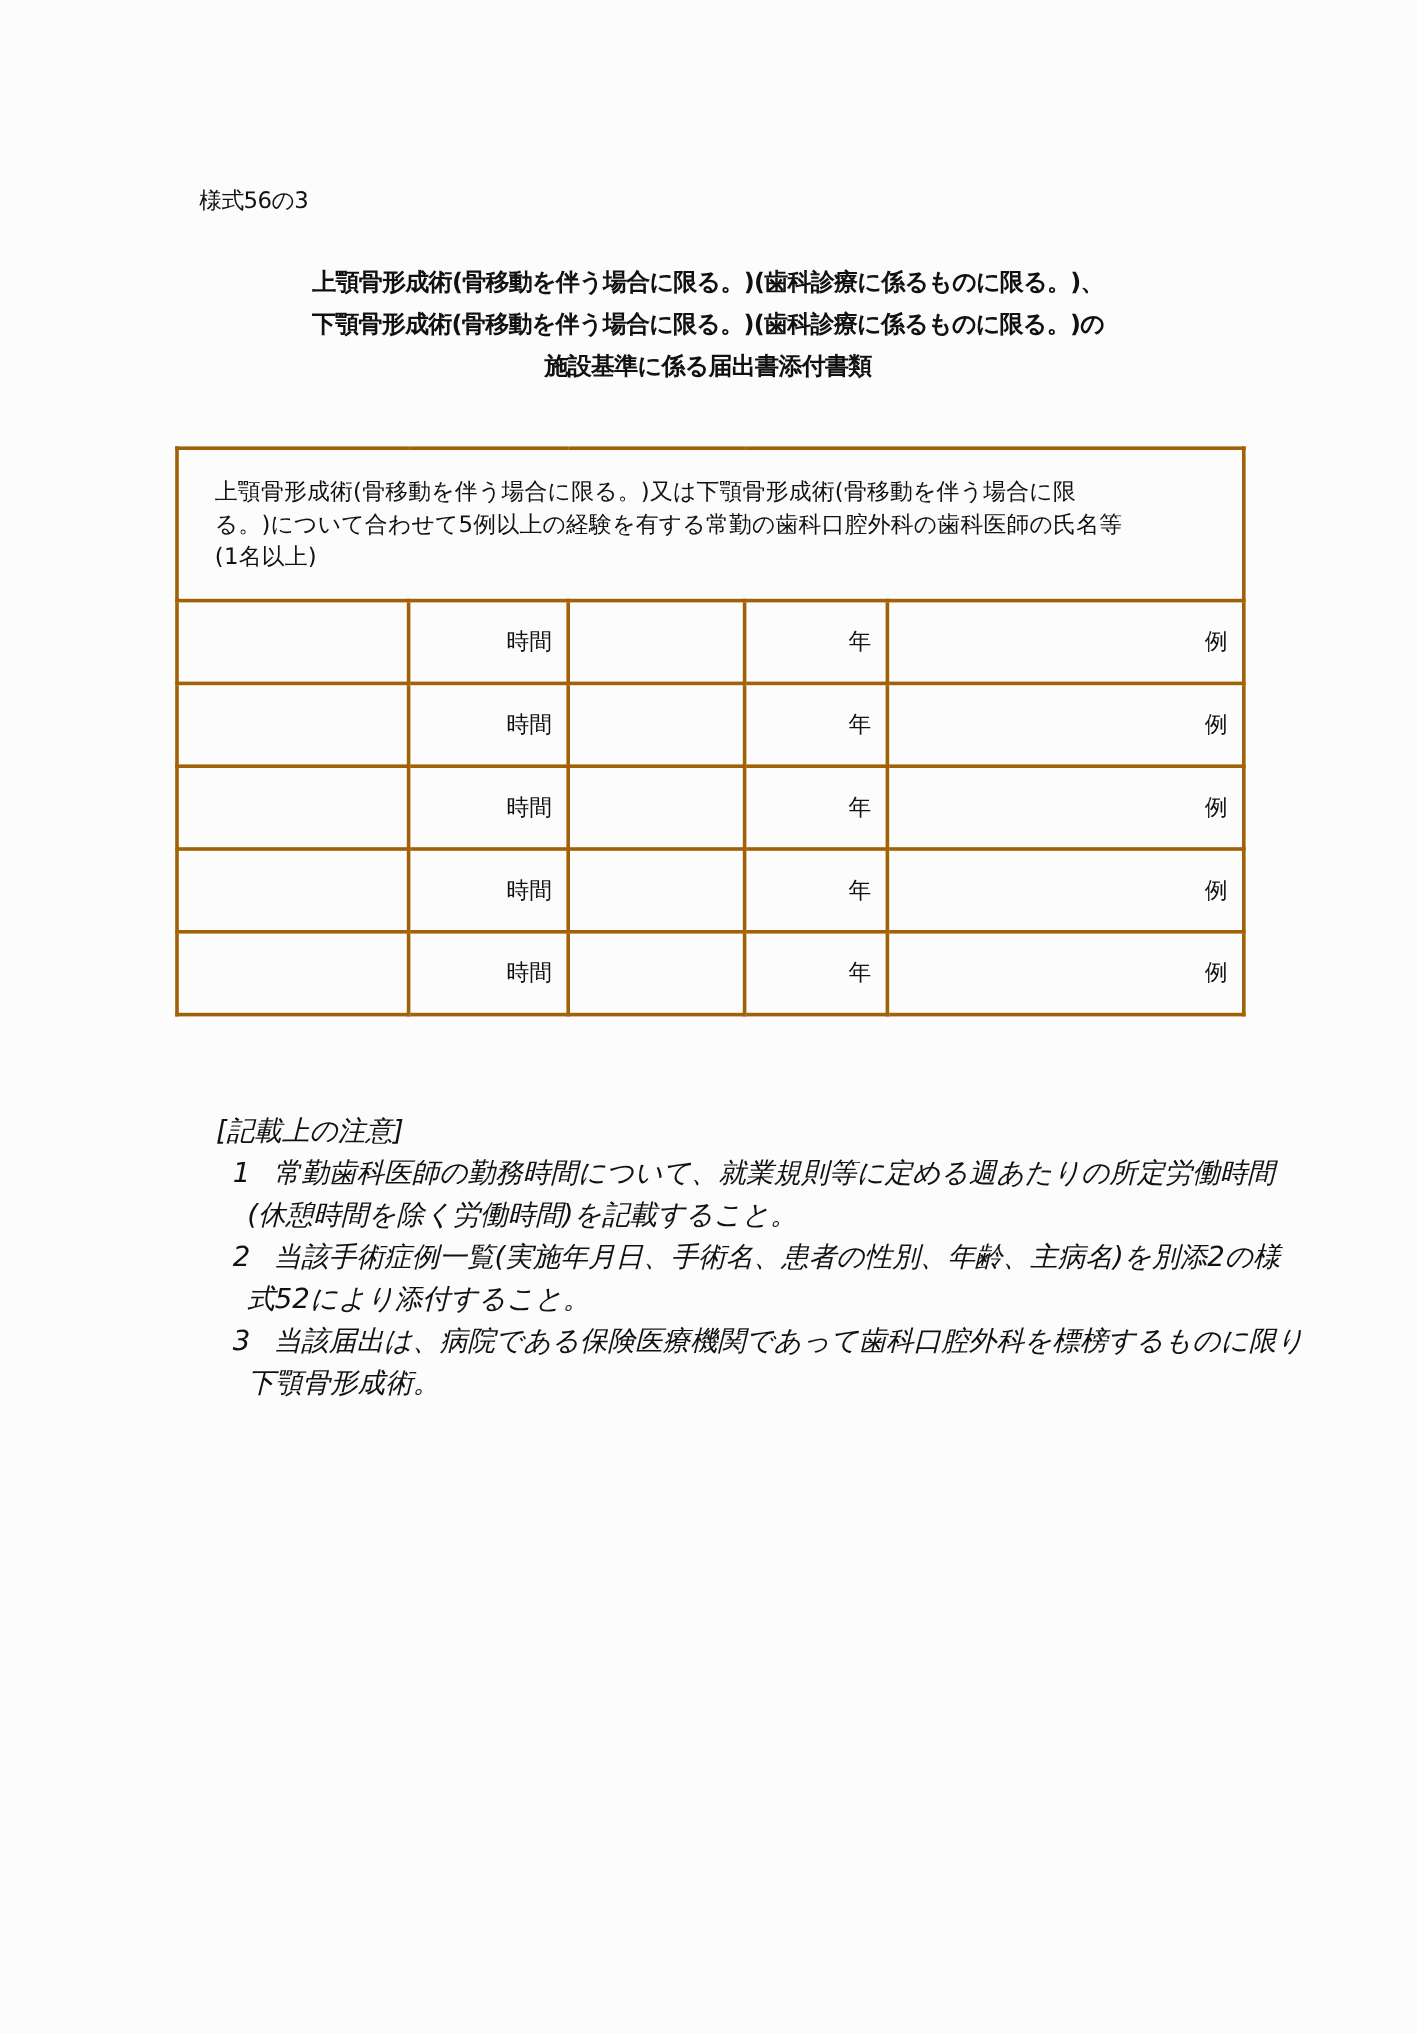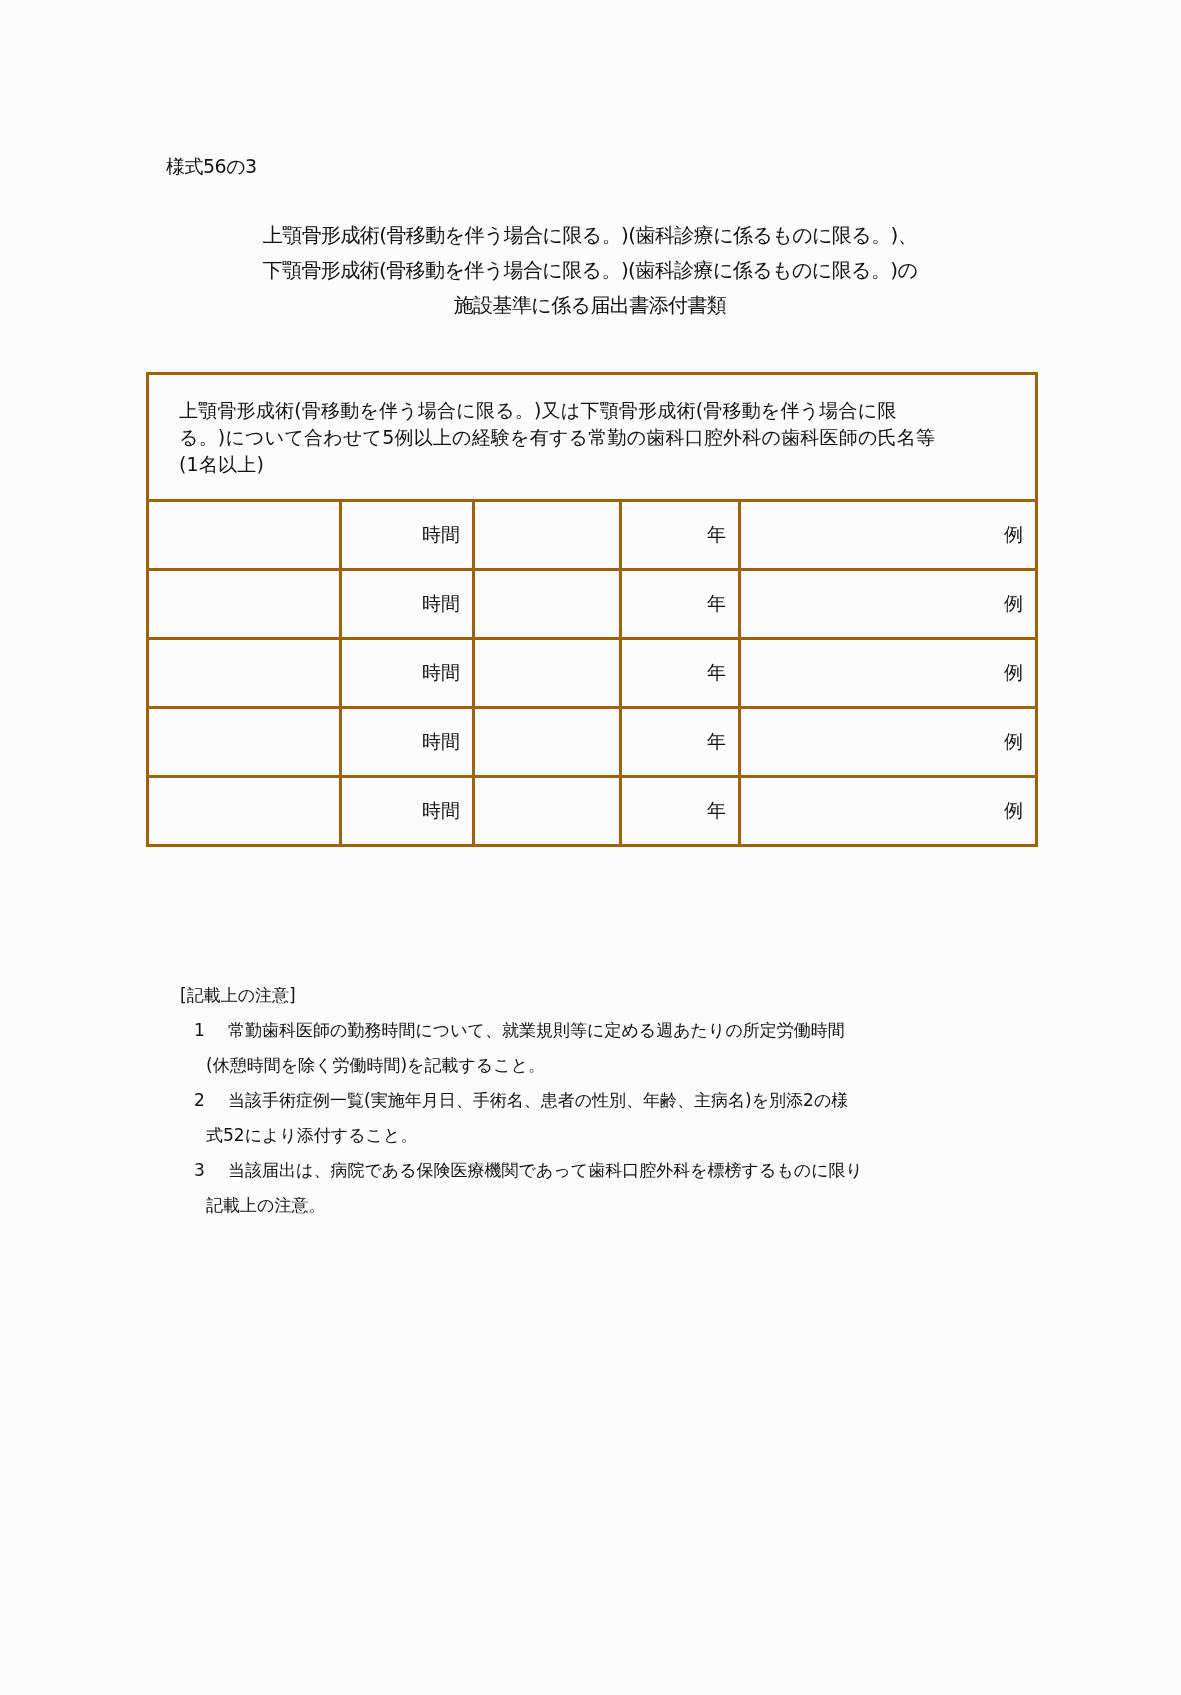--- a/index.html
+++ b/index.html
@@ -25,20 +25,21 @@
     }
     .title {
       position: absolute;
       left: 150px;
       width: 880px;
       top: 218px;
       text-align: center;
       font-size: 20px;
       line-height: 35px;
       letter-spacing: -0.6px;
+      font-weight: bold;
     }
     .title div { white-space: nowrap; }
 
     table.form-table {
       position: absolute;
       left: 146px;
       top: 372px;
       width: 889px;
       border-collapse: collapse;
       table-layout: fixed;
@@ -63,24 +64,25 @@
       line-height: 29px;
     }
     .data-cell {
       height: 66px;
       text-align: right;
       padding-right: 12px !important;
     }
     .notes {
       position: absolute;
       left: 180px;
-      top: 978px;
+      top: 926px;
       width: 860px;
-      font-size: 17px;
+      font-size: 23px;
       line-height: 35px;
+      font-style: italic;
     }
     .notes .heading { margin-left: 0; }
     .note-item {
       display: flex;
     }
     .note-num {
       width: 34px;
       flex: 0 0 34px;
       text-align: left;
       padding-left: 14px;
@@ -174,16 +176,16 @@
     <div class="note-text">
       <div class="note-line">当該手術症例一覧(実施年月日、手術名、患者の性別、年齢、主病名)を別添2の様</div>
       <div class="note-line cont">式52により添付すること。</div>
     </div>
   </div>
 
   <div class="note-item">
     <span class="note-num">3</span>
     <div class="note-text">
       <div class="note-line">当該届出は、病院である保険医療機関であって歯科口腔外科を標榜するものに限り</div>
-      <div class="note-line cont">記載上の注意。</div>
+      <div class="note-line cont">下顎骨形成術。</div>
     </div>
   </div>
 </div>
 
 </body></html>

